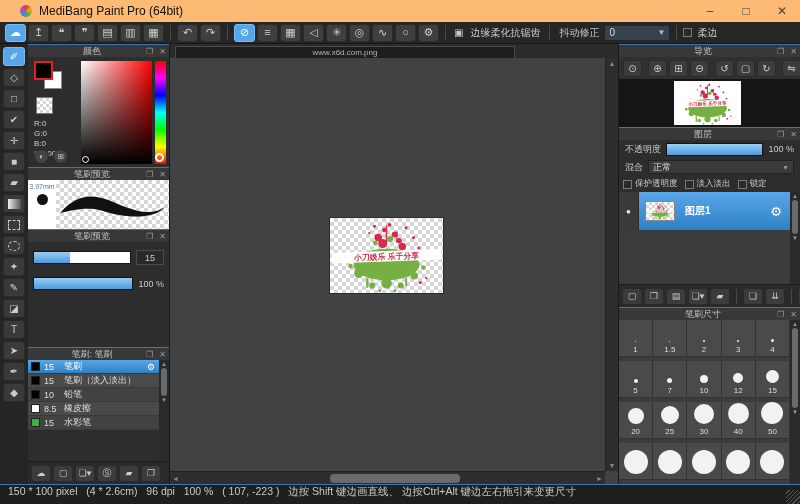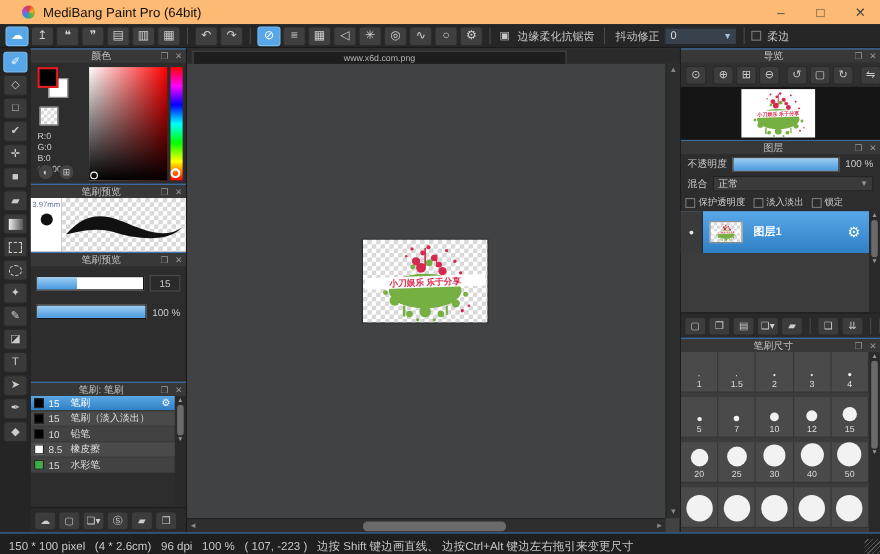--- a/index.html
+++ b/index.html
@@ -106,21 +106,21 @@
 .l-thumb{width:30px;height:20px;margin-left:6px;border:1px solid #888;position:relative}
 .l-name{color:#fff;font-size:10px;font-weight:bold;margin-left:10px}
 .l-gear{margin-left:auto;margin-right:8px;color:#fff;font-size:13px}
 
 .size-grid{flex:1;display:flex;min-height:0;background:#3c3c3c}
 .sg-cells{flex:1;display:grid;grid-template-columns:repeat(5,1fr);overflow:hidden}
 .s-cell{border-right:1px solid #333;border-bottom:1px solid #333;height:37px;display:flex;flex-direction:column;align-items:center;justify-content:flex-end;padding-bottom:2px;background:#4a4a4a}
 .s-dot{background:#f2f2f2;border-radius:50%;margin-bottom:3px}
 .s-lab{font-size:8px;color:#ddd;height:9px;line-height:9px}
 
-.statusbar{height:20px;background:#1f1f1f;border-top:1px solid #3a77b5;display:flex;align-items:flex-end;padding-left:8px;flex:0 0 20px;position:relative}
+.statusbar{height:20px;background:#1f1f1f;border-top:1px solid #3a77b5;display:flex;align-items:flex-start;padding-left:8px;flex:0 0 20px;position:relative}
 .status-text{color:#c8c8c8;font-size:10.5px;white-space:pre}
 .grip{position:absolute;right:0;bottom:0;width:14px;height:14px;background:repeating-linear-gradient(135deg,transparent,transparent 2px,#555 2px,#555 3px)}
 </style>
 </head>
 <body>
 
 <svg width="0" height="0" style="position:absolute">
   <symbol id="logo" viewBox="0 0 150 100">
     <rect x="74" y="10" width="2" height="22" fill="#d5294d"></rect>
     <rect x="88" y="18" width="1.6" height="15" fill="#d5294d"></rect>

